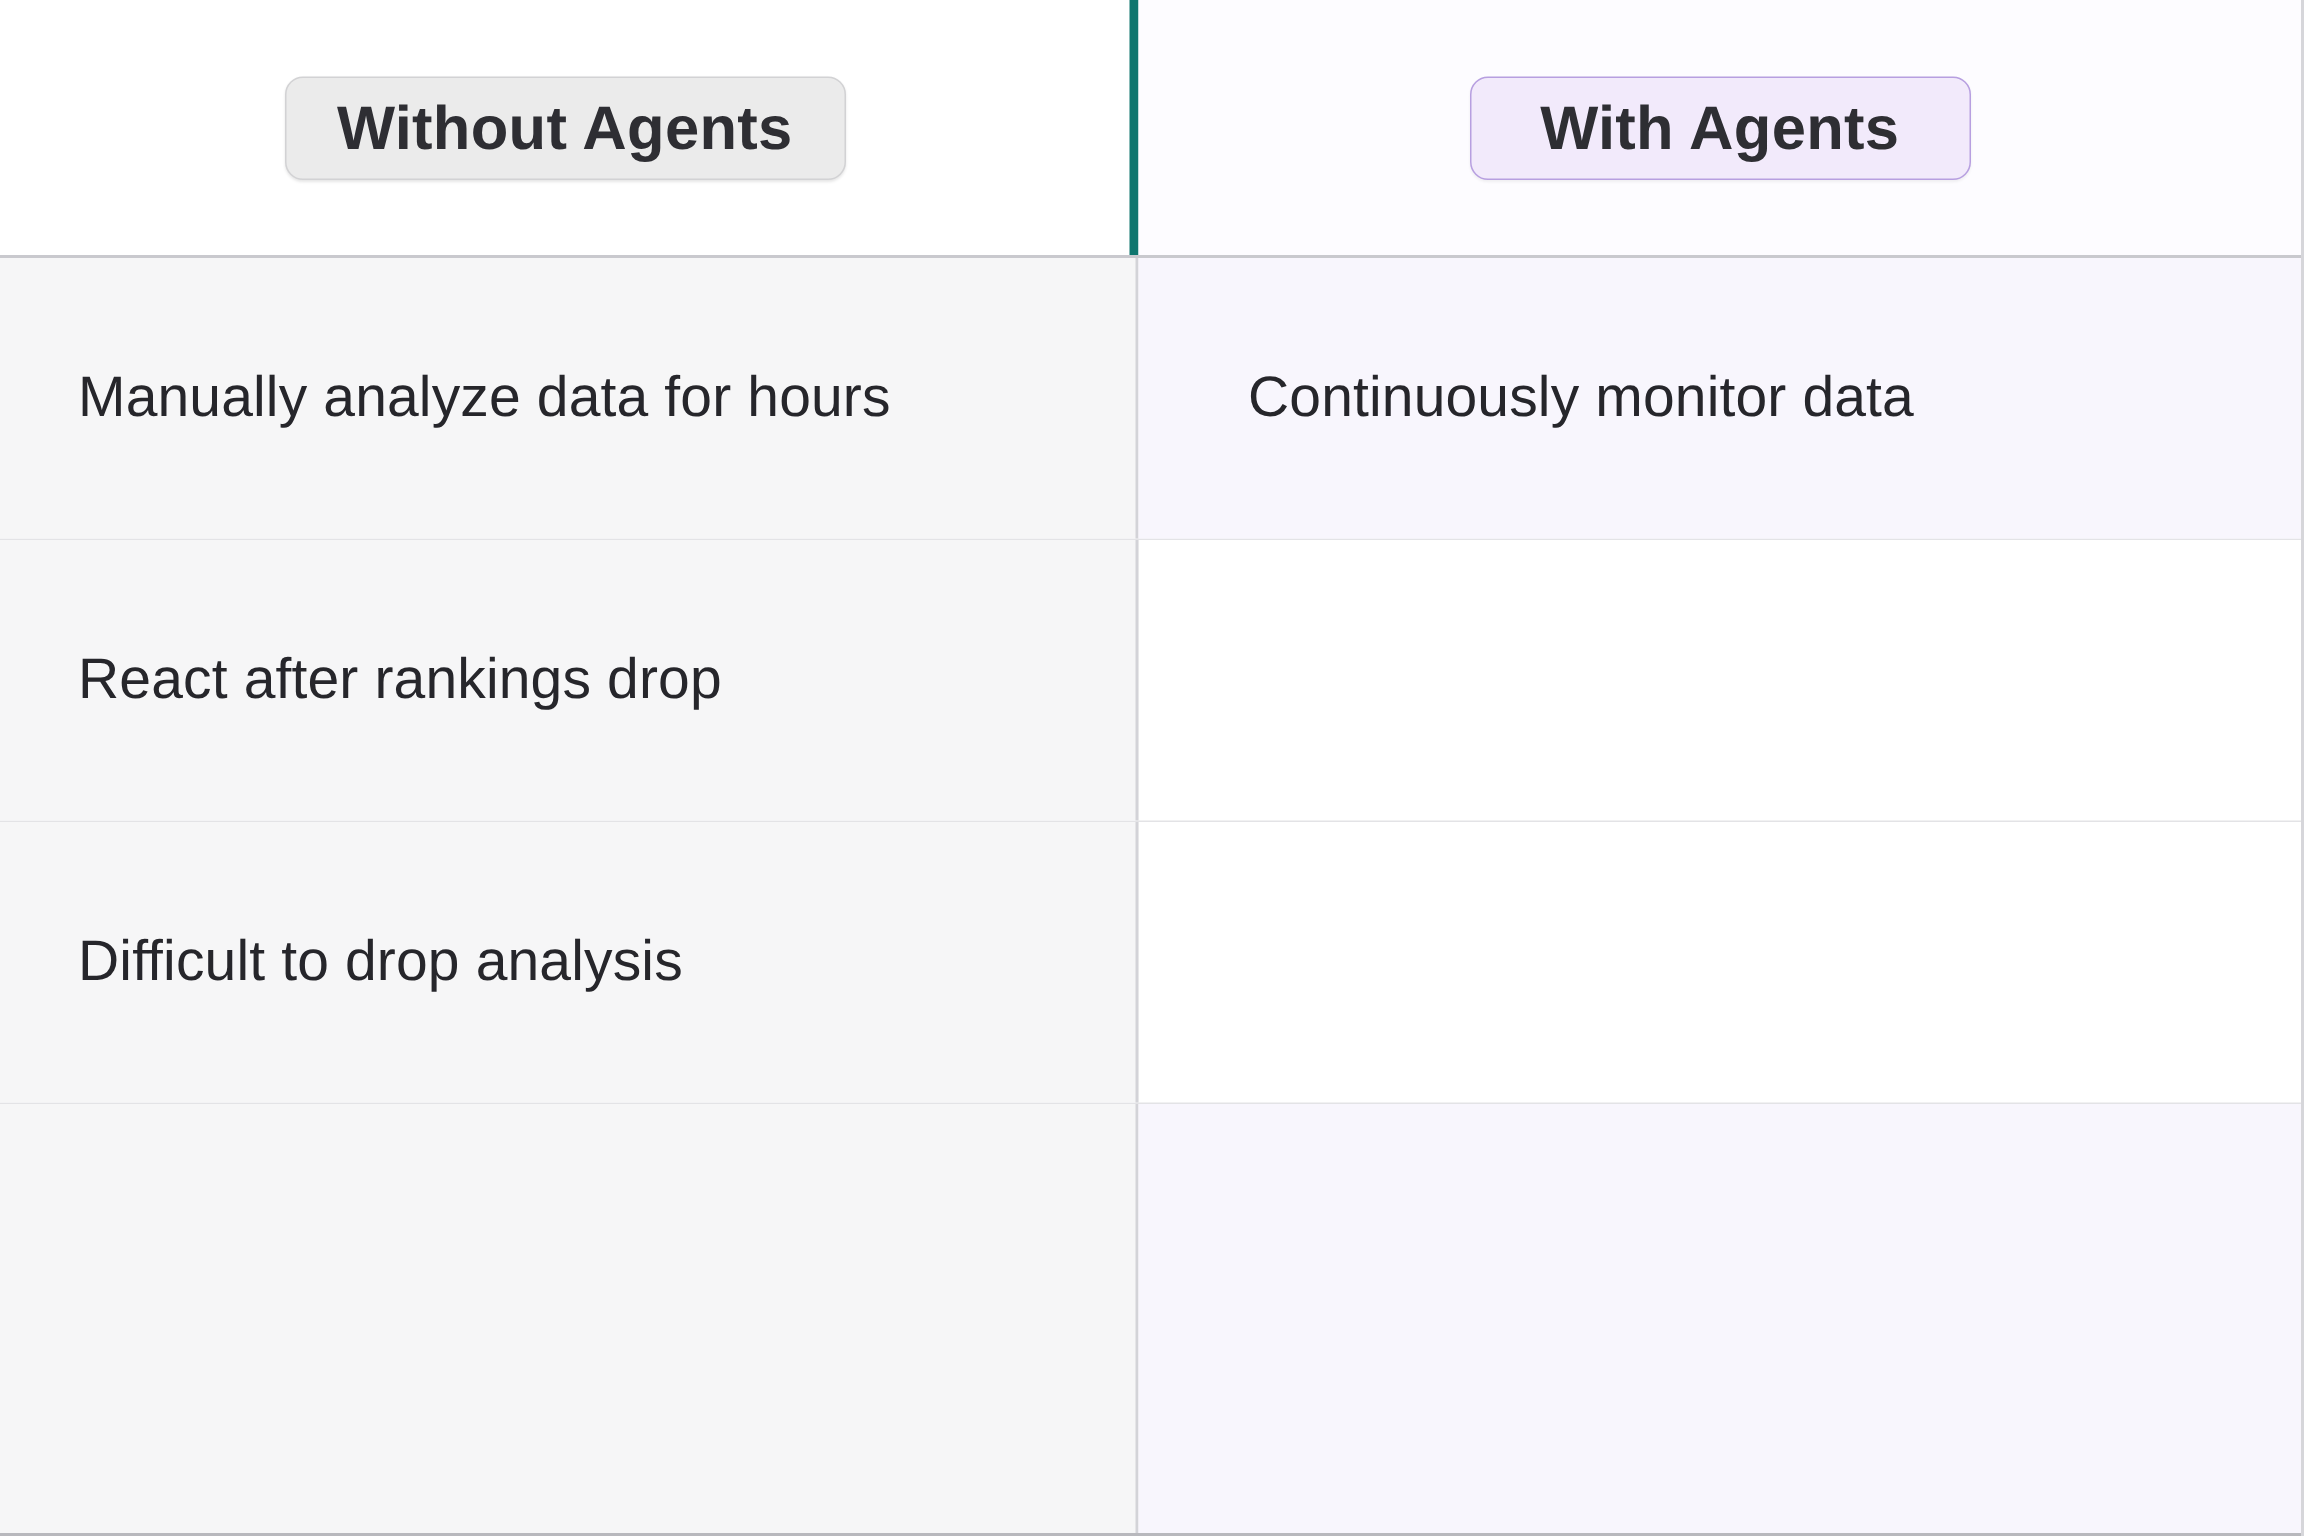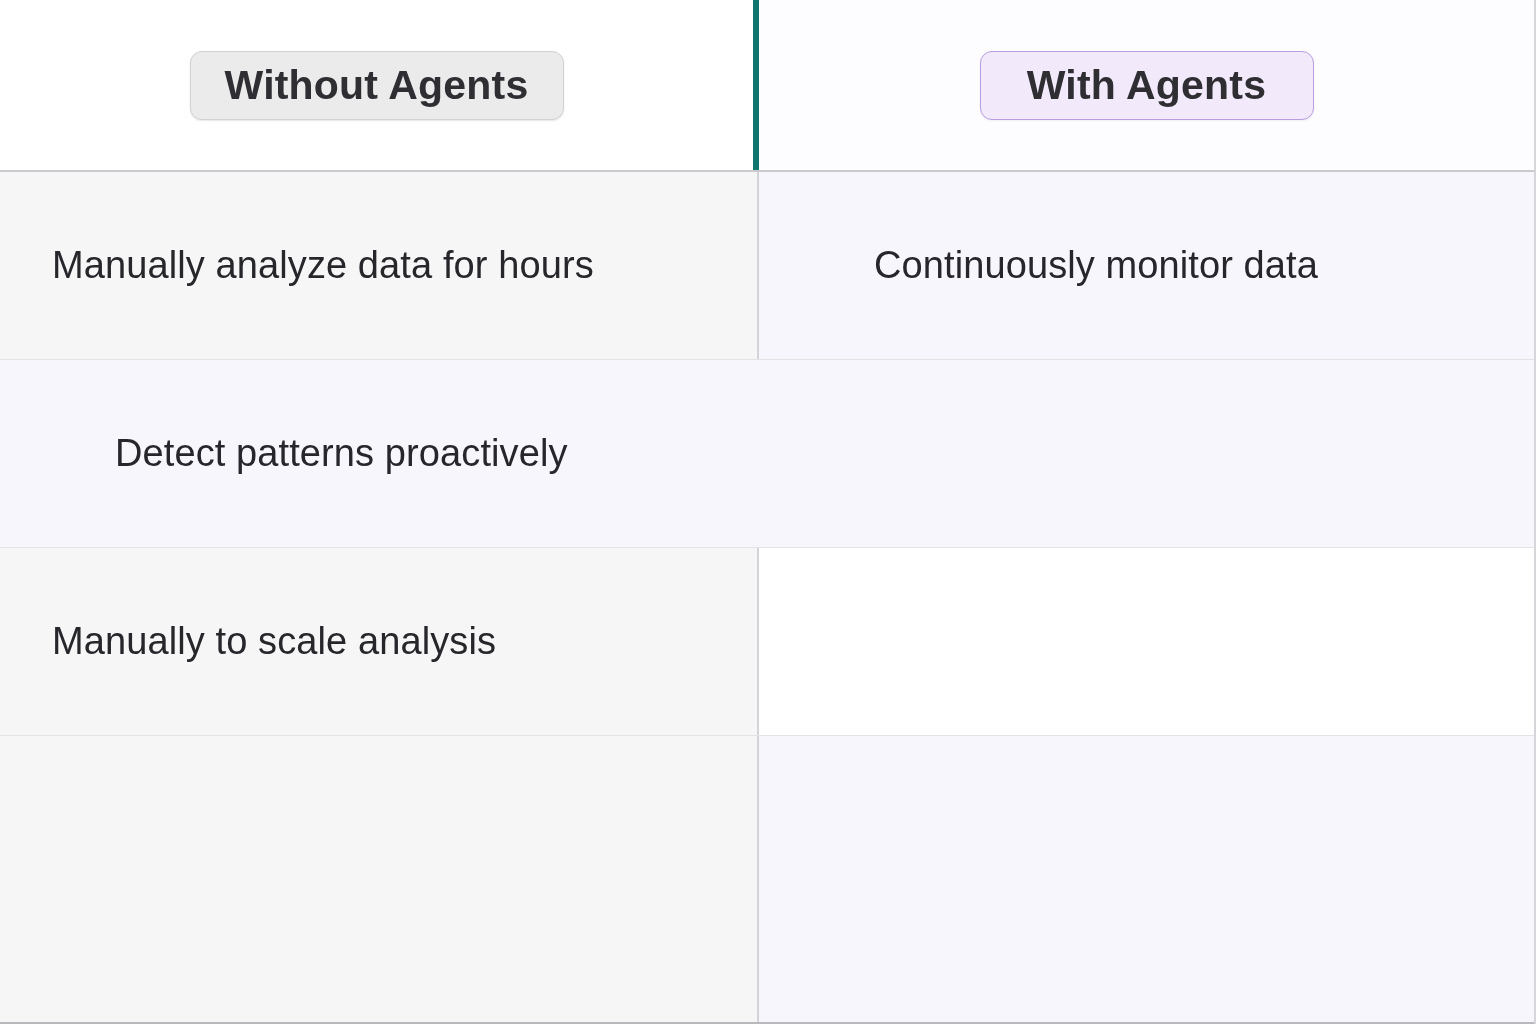--- a/index.html
+++ b/index.html
@@ -119,21 +119,21 @@
     flex: 0 0 759px;
     background: #f6f6f7;
     border-right: 2px solid #d3d3d8;
     padding-left: 52px;
     padding-right: 24px;
   }
 
   .body-cell.col-right {
     flex: 1 1 auto;
     background: #f8f6fd;
-    padding-left: 115px;
+    padding-left: 73px;
     padding-right: 24px;
   }
 
   .cell-text {
     display: block;
     white-space: pre-line;
   }
 </style>
 </head>
 <body>
@@ -154,28 +154,28 @@
     <div class="table-row">
       <div class="body-cell col-left">
         <span class="cell-text">Manually analyze data for hours</span>
       </div>
       <div class="body-cell col-right">
         <span class="cell-text">Continuously monitor data</span>
       </div>
     </div>
 
     <div class="table-row">
-      <div class="body-cell col-right">
-        <span class="cell-text">Detect patterns proactively</span>
+      <div class="body-cell col-left">
+        <span class="cell-text">React after rankings drop</span>
       </div>
     </div>
 
     <div class="table-row">
       <div class="body-cell col-left">
-        <span class="cell-text">Manually to scale analysis</span>
+        <span class="cell-text">Difficult to drop analysis</span>
       </div>
     </div>
 
 
     <div class="table-row row-spacer">
       <div class="body-cell col-left">
         <span class="cell-text"></span>
       </div>
       <div class="body-cell col-right">
         <span class="cell-text"></span>

